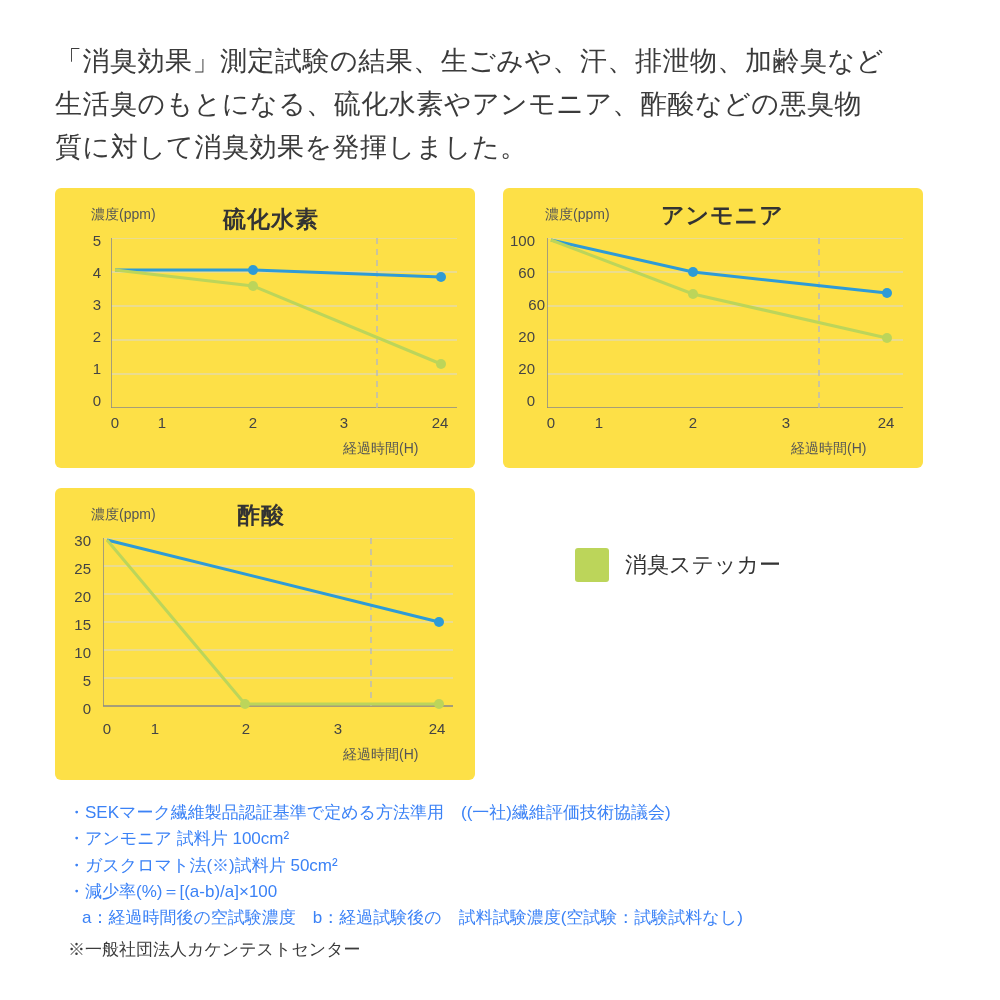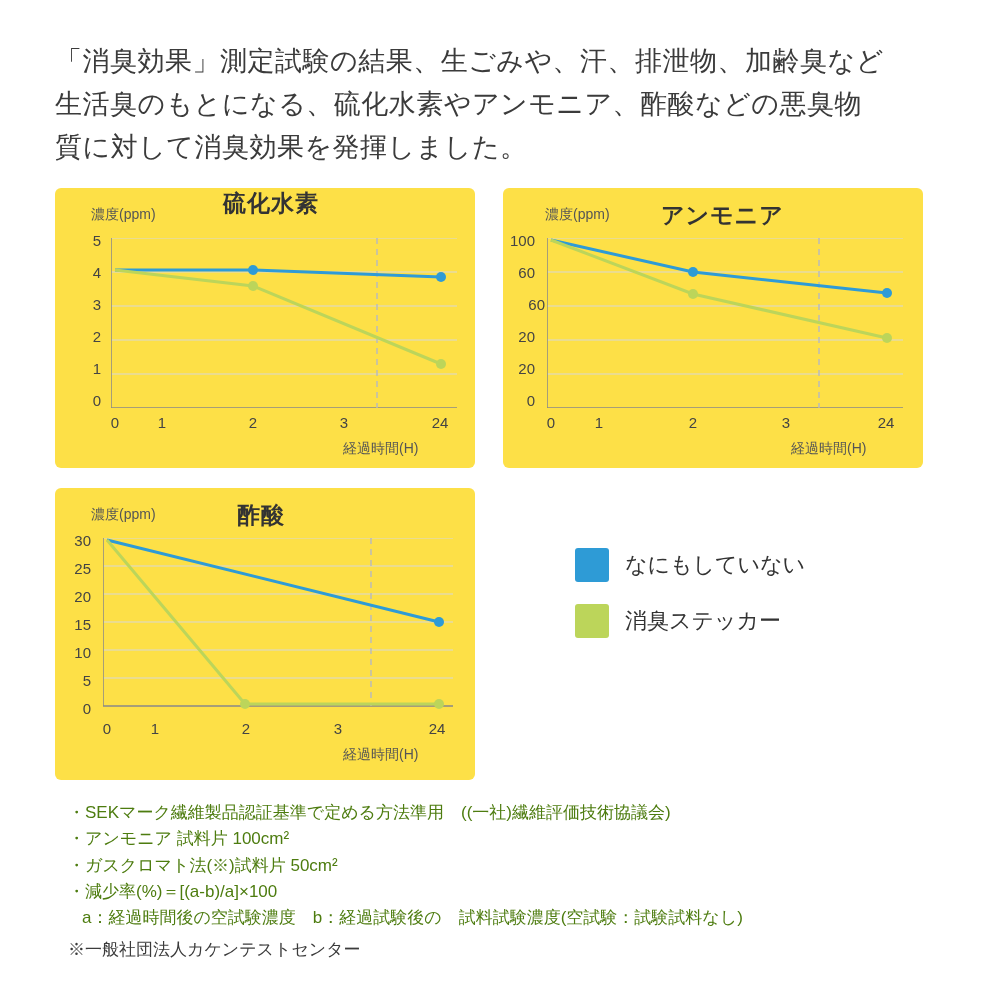--- a/index.html
+++ b/index.html
@@ -96,21 +96,21 @@
     font-size: 22px;
     color: #333;
   }
   .notes {
     position: absolute;
     left: 68px;
     top: 800px;
     width: 900px;
     font-size: 17px;
     line-height: 1.55;
-    color: #4d7c0f;
+    color: #3b82f6;
   }
   .note-line { white-space: pre; }
   .note-sub { padding-left: 14px; white-space: pre; }
   .footnote {
     position: absolute;
     left: 68px;
     top: 938px;
     font-size: 17px;
     color: #3b3b3b;
   }
@@ -122,21 +122,21 @@
 <div class="page">
 
   <p class="intro">「消臭効果」測定試験の結果、生ごみや、汗、排泄物、加齢臭など
 生活臭のもとになる、硫化水素やアンモニア、酢酸などの悪臭物
 質に対して消臭効果を発揮しました。</p>
 
   <div class="charts-grid">
 
     <div class="chart-card" id="card-h2s">
       <div class="axis-unit" style="left:36px; top:18px;">濃度(ppm)</div>
-      <div class="chart-title" style="left:168px; top:0;">硫化水素</div>
+      <div class="chart-title" style="left:168px; top:16px;">硫化水素</div>
 
       <div class="tick-label" style="left:16px; top:44px;">5</div>
       <div class="tick-label" style="left:16px; top:76px;">4</div>
       <div class="tick-label" style="left:16px; top:108px;">3</div>
       <div class="tick-label" style="left:16px; top:140px;">2</div>
       <div class="tick-label" style="left:16px; top:172px;">1</div>
       <div class="tick-label" style="left:16px; top:204px;">0</div>
 
       <svg class="plot" style="left:56px; top:50px;" width="346" height="170" viewBox="0 0 346 170">
         <line x1="0" y1="0" x2="346" y2="0" stroke="#d8d8d8" stroke-width="1"></line>
@@ -231,24 +231,20 @@
       <div class="xtick-label" style="left:37px;  top:232px;">0</div>
       <div class="xtick-label" style="left:85px;  top:232px;">1</div>
       <div class="xtick-label" style="left:176px; top:232px;">2</div>
       <div class="xtick-label" style="left:268px; top:232px;">3</div>
       <div class="xtick-label" style="left:367px; top:232px;">24</div>
       <div class="xaxis-label" style="left:288px; top:258px;">経過時間(H)</div>
     </div>
 
     <div class="legend">
       <div class="legend-row">
-        <span class="legend-swatch" style="background:#2e9bd6;"></span>
-        <span class="legend-label">なにもしていない</span>
-      </div>
-      <div class="legend-row">
         <span class="legend-swatch" style="background:#bcd55a;"></span>
         <span class="legend-label">消臭ステッカー</span>
       </div>
     </div>
 
   </div>
 
   <div class="notes">
     <div class="note-line">・SEKマーク繊維製品認証基準で定める方法準用　((一社)繊維評価技術協議会)</div>
     <div class="note-line">・アンモニア 試料片 100cm²</div>

